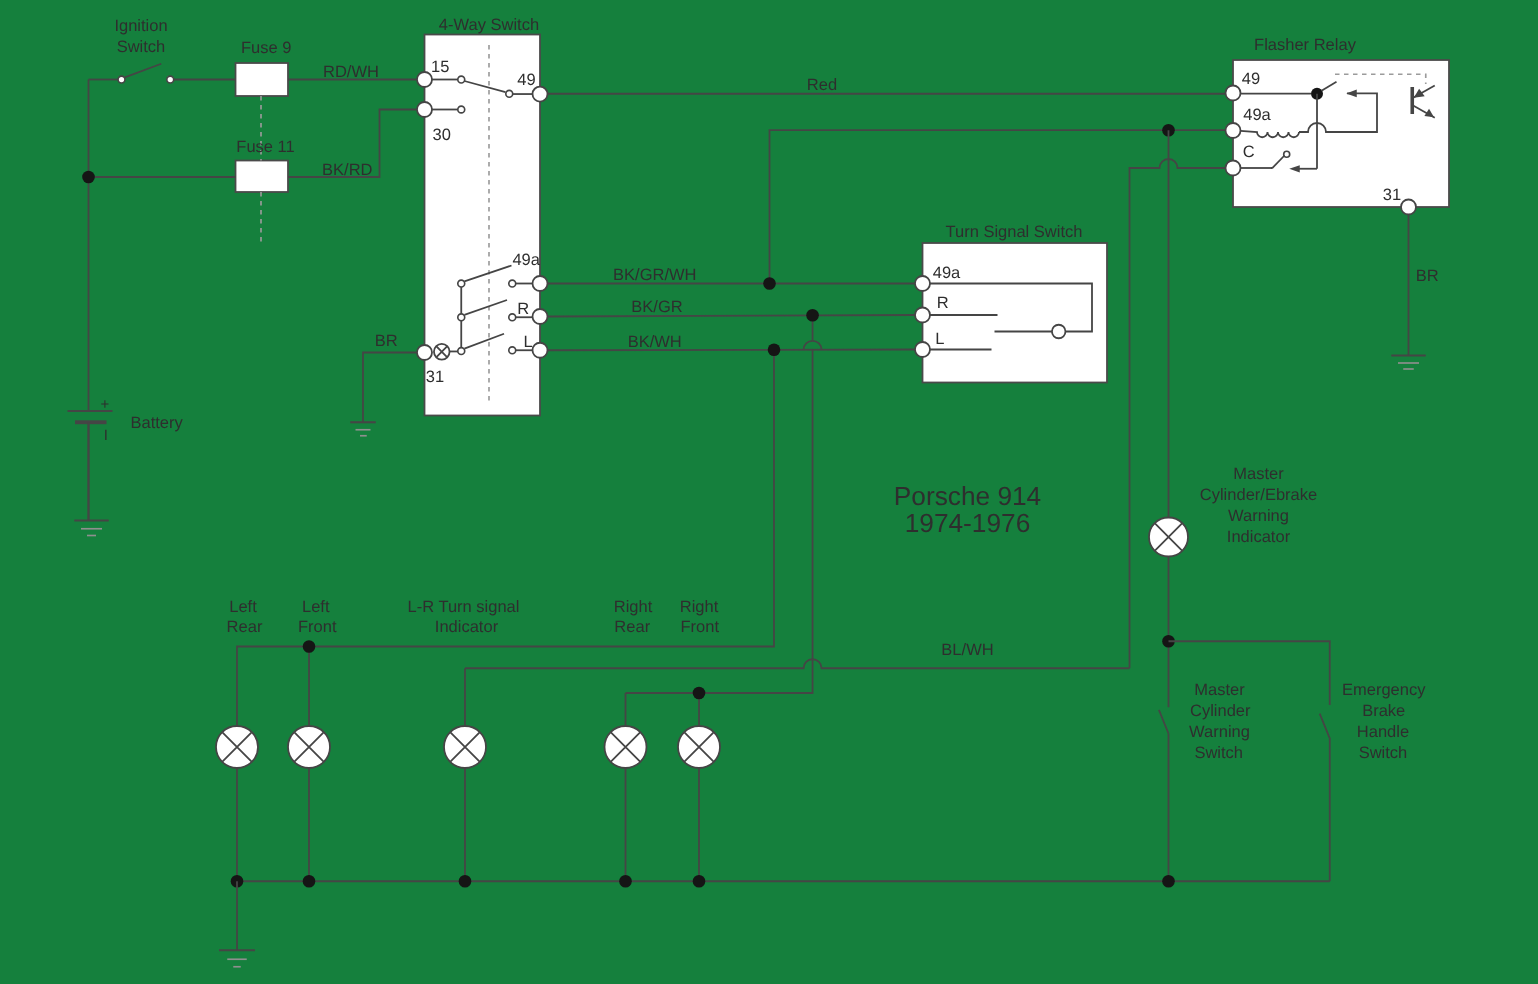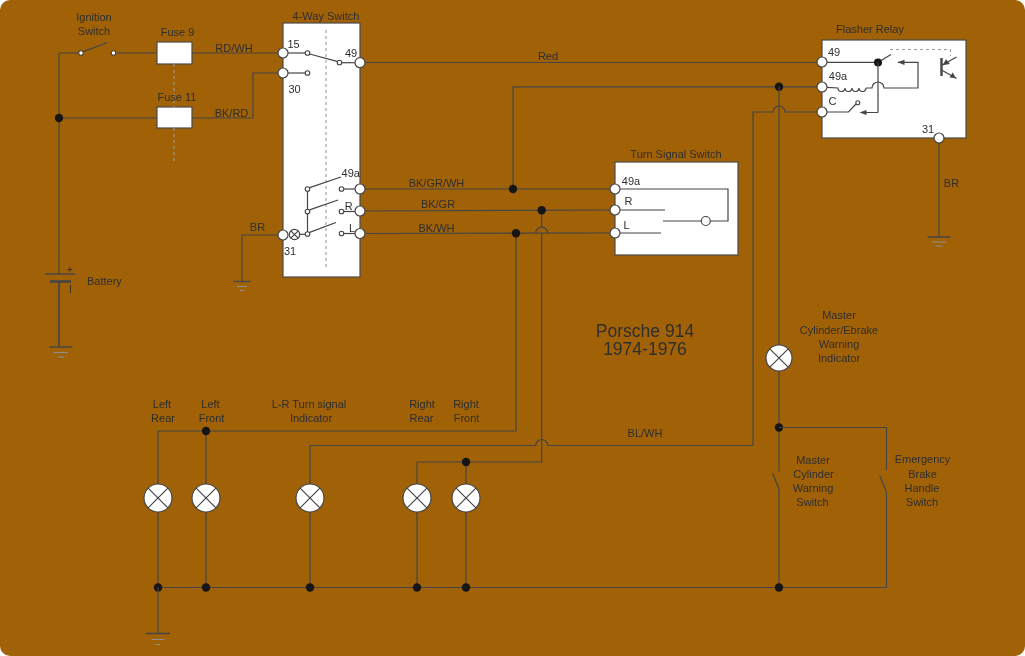--- a/index.html
+++ b/index.html
@@ -1,16 +1,16 @@
 <!DOCTYPE html>
 <html><head>
 <meta charset="utf-8">
 <style>
   html,body{margin:0;padding:0;background:#ffffff;}
-  .stage{position:relative;width:1025px;height:656px;background:#a16207;overflow:hidden;border-radius:10px;}
+  .stage{position:relative;width:1025px;height:656px;background:#15803d;overflow:hidden;}
   svg{display:block;}
   .w{fill:none;stroke:#454545;stroke-width:1.2;}
   .w2{fill:none;stroke:#454545;stroke-width:1.4;}
   .box{fill:#ffffff;stroke:#4a4a4a;stroke-width:1.2;}
   .dot{fill:#151515;stroke:none;}
   .term{fill:#ffffff;stroke:#454545;stroke-width:1.2;}
   .cc{fill:#ffffff;stroke:#454545;stroke-width:1.1;}
   .dash{fill:none;stroke:#9b9b9b;stroke-width:1.1;stroke-dasharray:3 3;}
   .gnd2{fill:none;stroke:#8f8f8f;stroke-width:1.1;}
   .tri{fill:#454545;stroke:none;}

